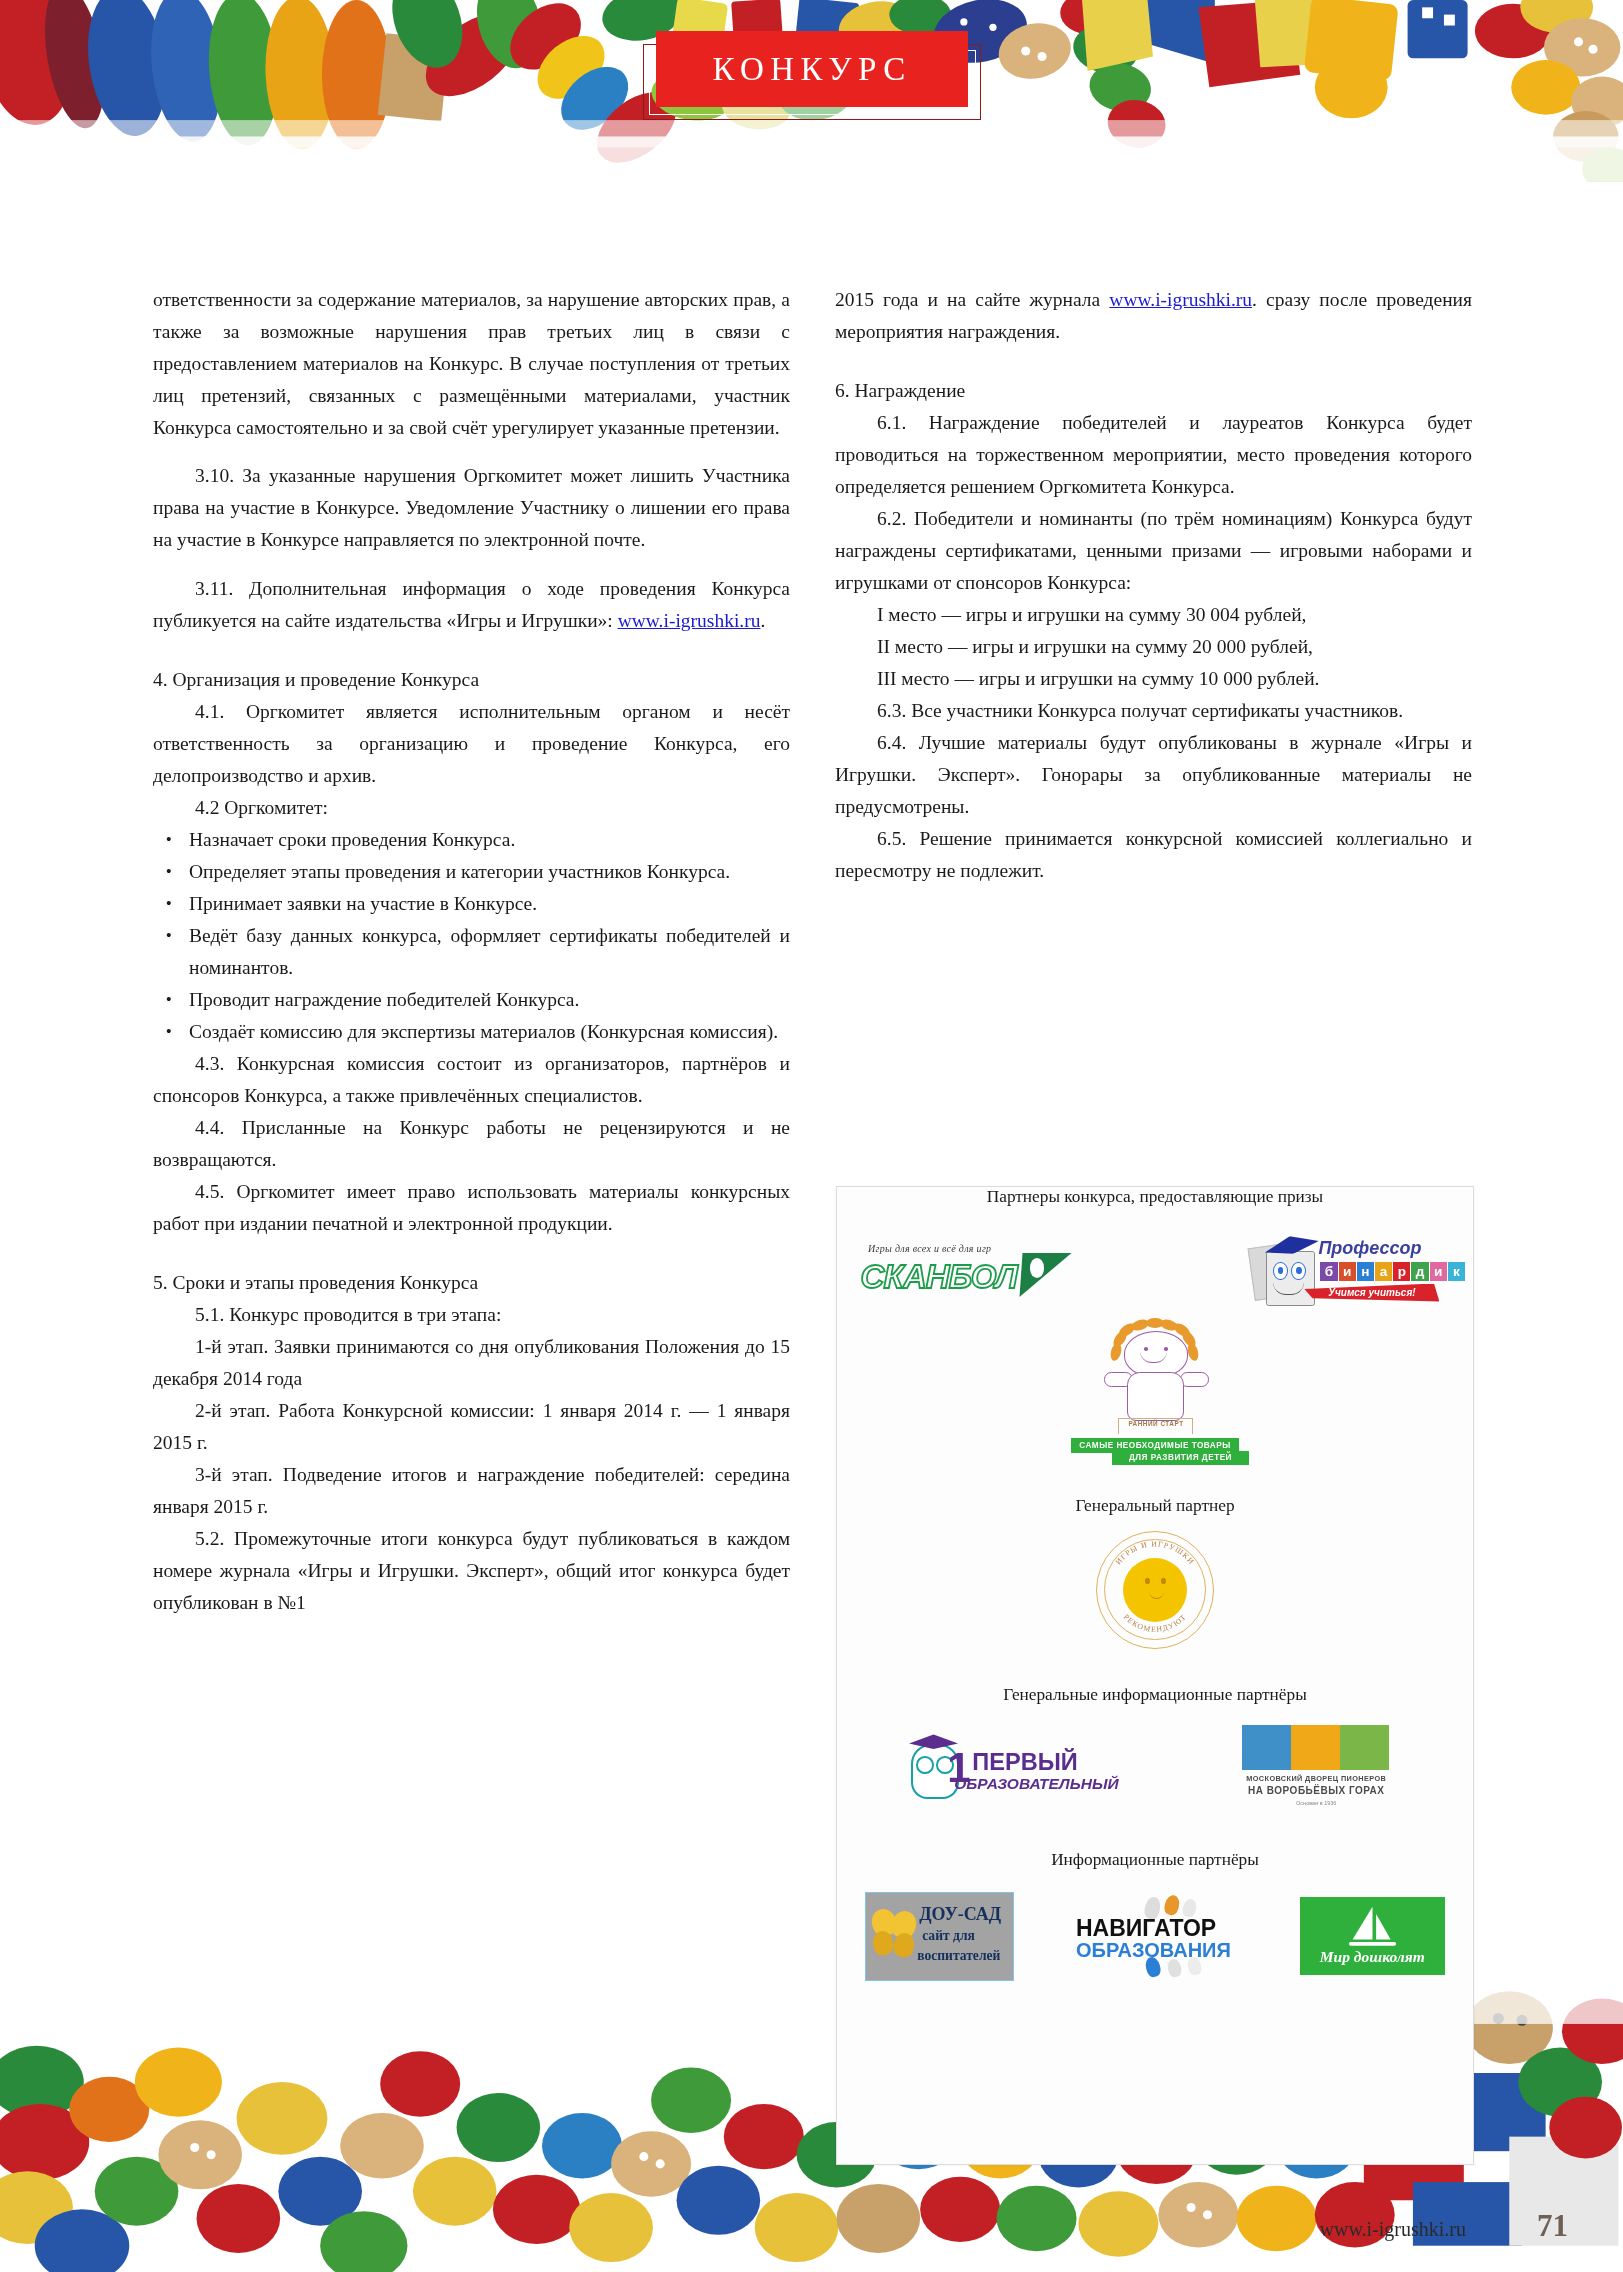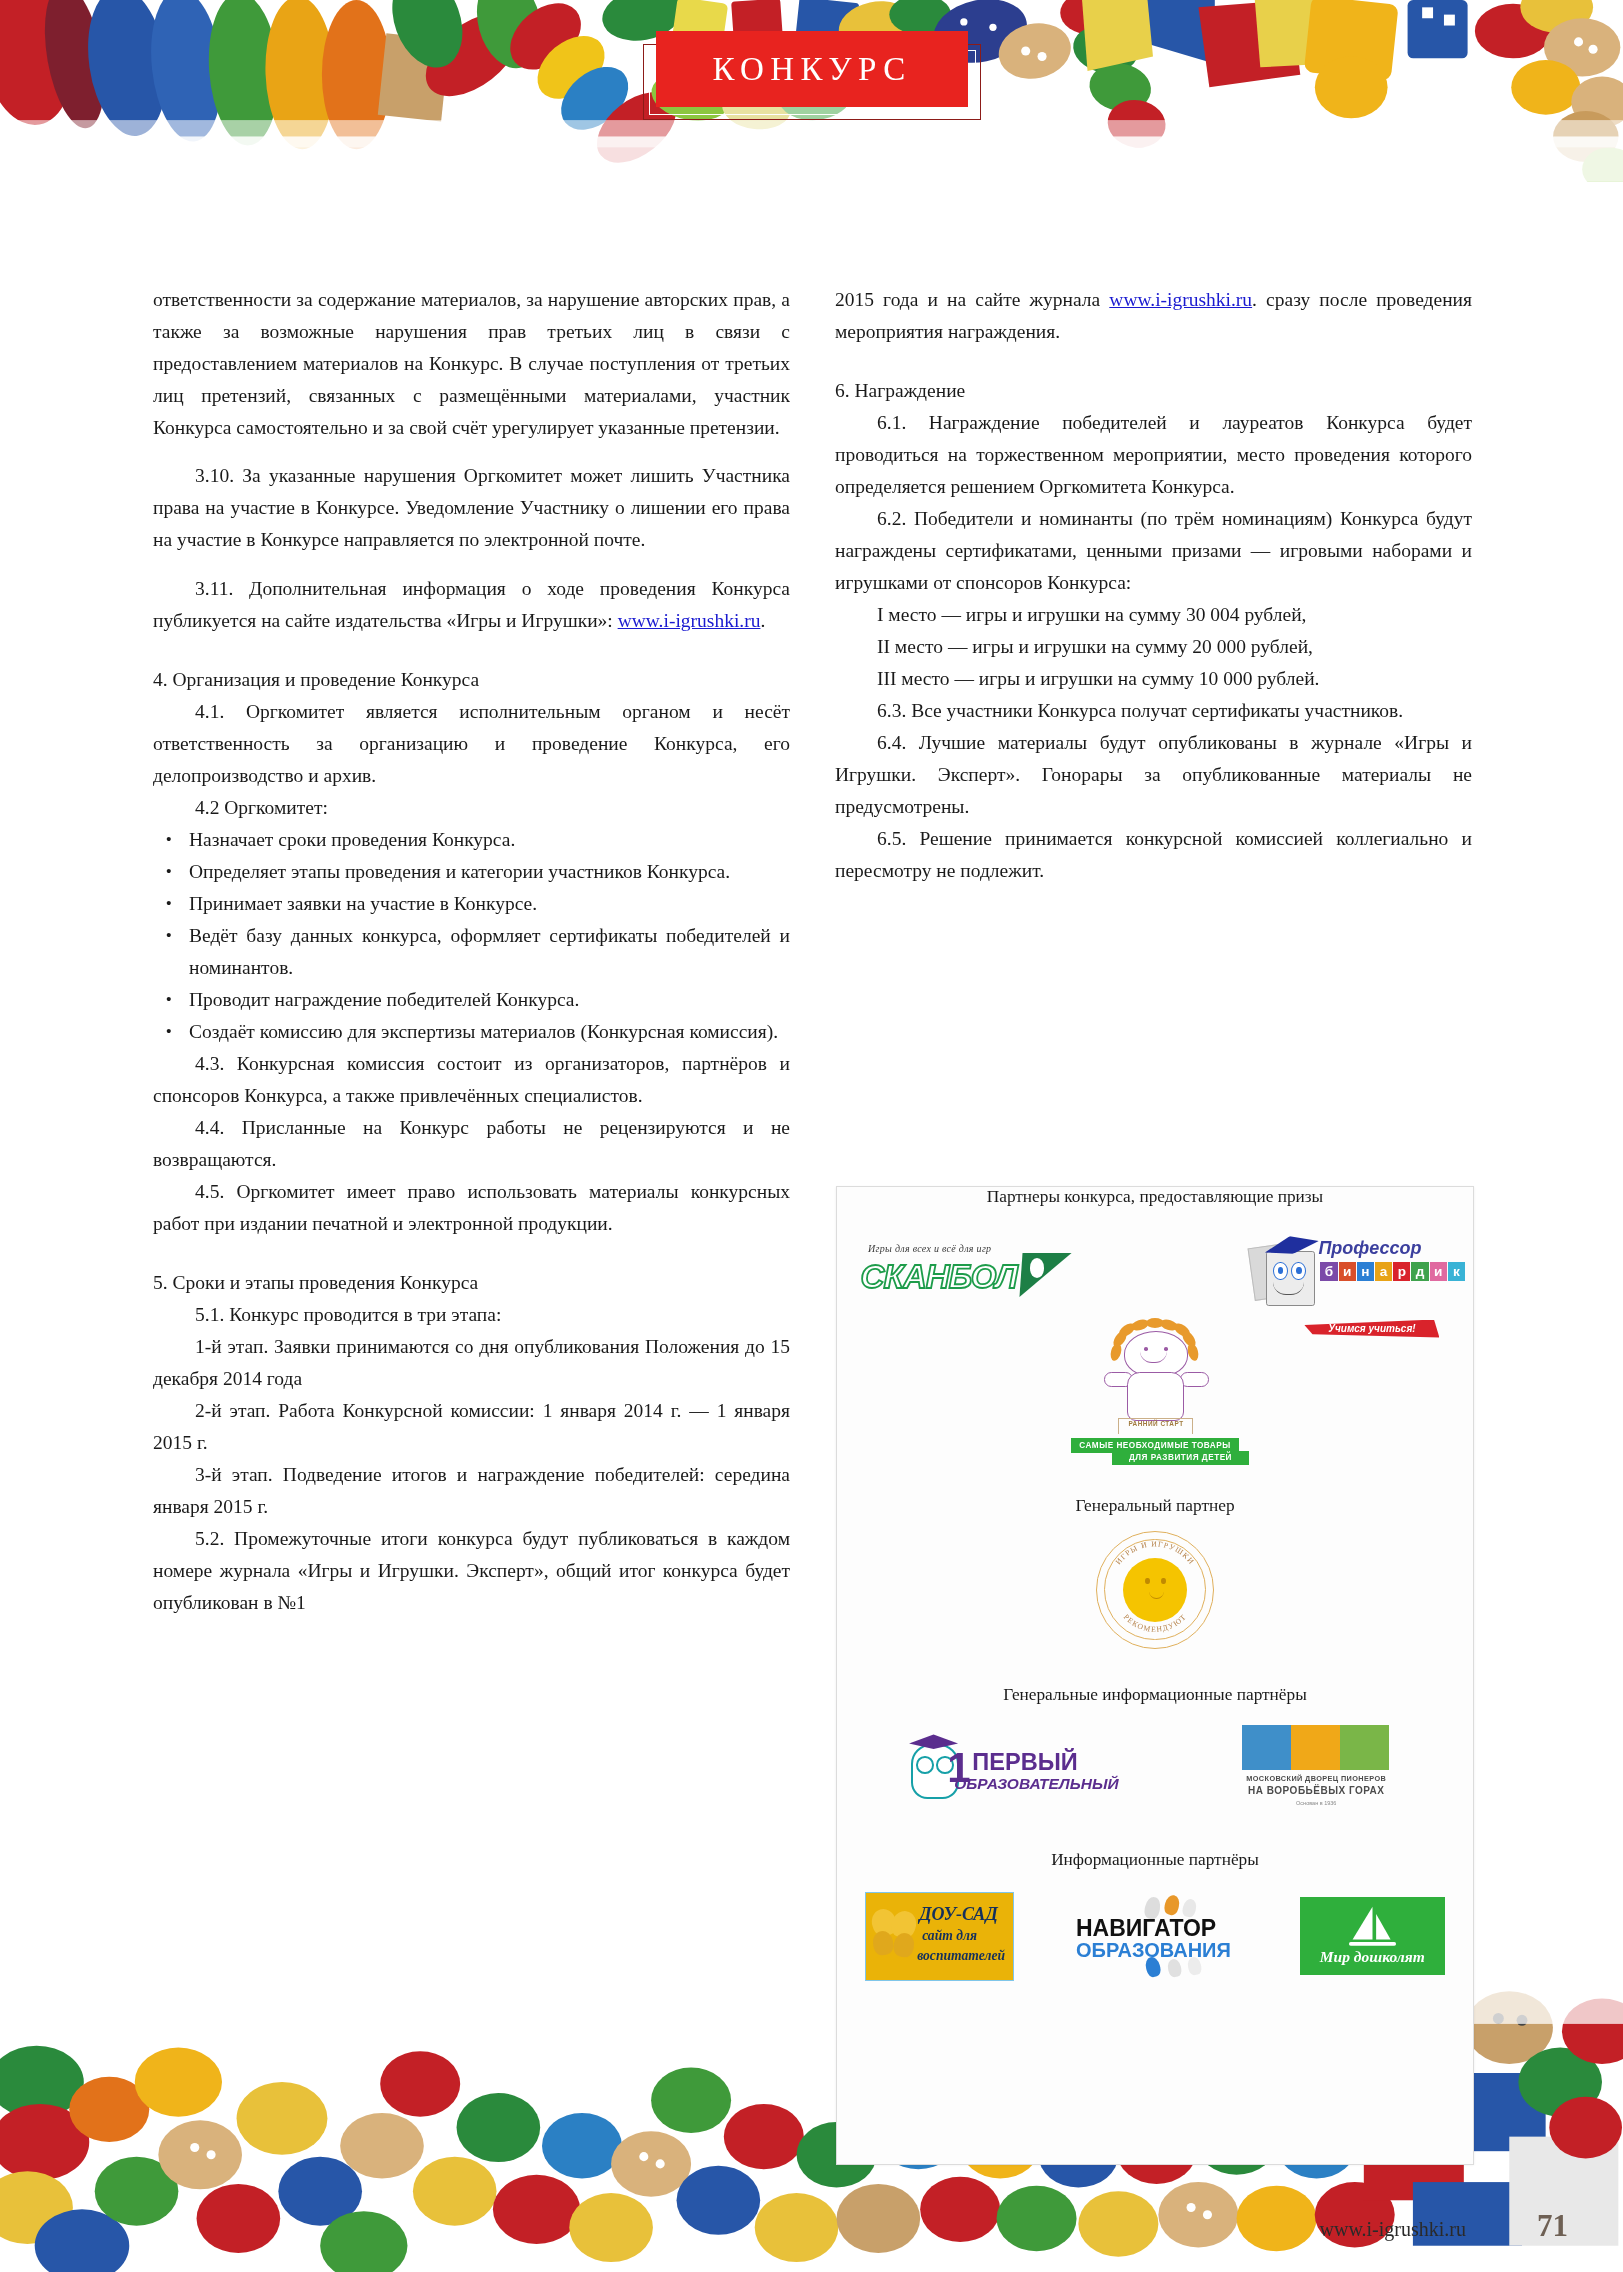--- a/index.html
+++ b/index.html
@@ -230,21 +230,21 @@
     width:17.3px;height:19px;display:flex;align-items:center;justify-content:center;
     color:#fff;font-family:"Liberation Sans", sans-serif;
     font-weight:bold;font-size:13.6px;
   }
   .pf-ribbon{
     position:absolute;left:55px;top:51px;width:135px;height:18px;
     background:#d9232b;
     clip-path:polygon(0 30%,96% 0,100% 100%,6% 82%);
     color:#fff;font-family:"Liberation Sans", sans-serif;
     font-style:italic;font-weight:bold;font-size:10px;
-    display:flex;align-items:center;justify-content:center;margin-top:36px;
+    display:flex;align-items:center;justify-content:center;
   }
 
   
   .lg-sun{position:relative;width:118px;height:118px;}
   .sun-ring{
     position:absolute;inset:0;border-radius:50%;
     border:0.9px solid #e0b05c;
   }
   .sun-ring2{
     position:absolute;left:8.2px;top:8.2px;right:8.2px;bottom:8.2px;
@@ -321,21 +321,21 @@
   }
   .mdp-l3{
     position:absolute;left:0;top:75px;width:173px;text-align:center;
     font-family:"Liberation Sans", sans-serif;
     font-size:5.5px;color:#8a8a8a;
   }
 
   
   .lg-dou{
     position:relative;width:147px;height:87px;
-    border:1.8px solid #7fc6ea;background:#eab308;font-style:italic;
+    border:1.8px solid #7fc6ea;background:#a3a3a3;
   }
   .dou-butterfly{position:absolute;left:5.5px;top:16.4px;width:49px;height:51px;}
   .dou-wing{position:absolute;width:23.6px;height:27px;border-radius:50% 50% 40% 40%;background:#f2c434;}
   .dou-t1{
     position:absolute;left:53px;top:11px;
     font-family:"Liberation Serif", serif;
     font-weight:bold;font-size:18px;color:#14305c;
   }
   .dou-t2{
     position:absolute;left:56px;top:35px;

